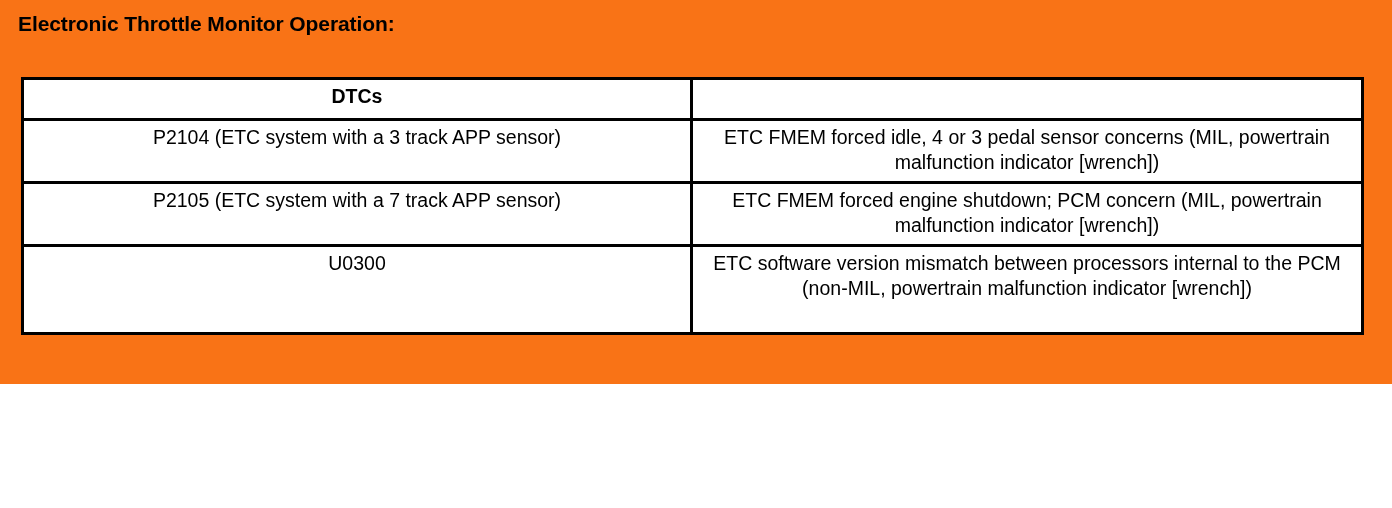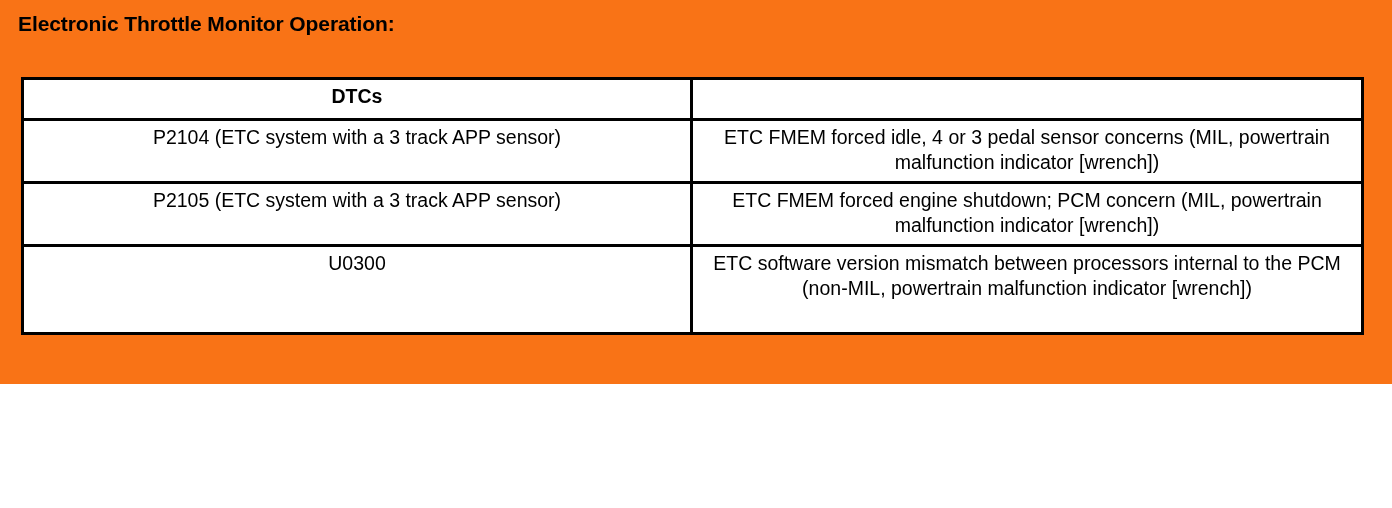--- a/index.html
+++ b/index.html
@@ -83,21 +83,21 @@
     <tbody>
       <tr>
         <td class="header-cell">DTCs</td>
         <td class="header-cell-empty"></td>
       </tr>
       <tr class="row-h2">
         <td>P2104 (ETC system with a 3 track APP sensor)</td>
         <td>ETC FMEM  forced idle, 4 or 3 pedal sensor concerns (MIL, powertrain malfunction indicator [wrench])</td>
       </tr>
       <tr class="row-h3">
-        <td>P2105 (ETC system with a 3 track APP sensor)</td>
+        <td>P2105 (ETC system with a 7 track APP sensor)</td>
         <td>ETC FMEM  forced engine shutdown; PCM concern (MIL, powertrain malfunction indicator [wrench])</td>
       </tr>
       <tr class="row-h5">
         <td>U0300</td>
         <td>ETC software version mismatch between processors internal to the PCM (non-MIL, powertrain malfunction indicator [wrench])</td>
       </tr>
     </tbody>
   </table>
 
 </div>

